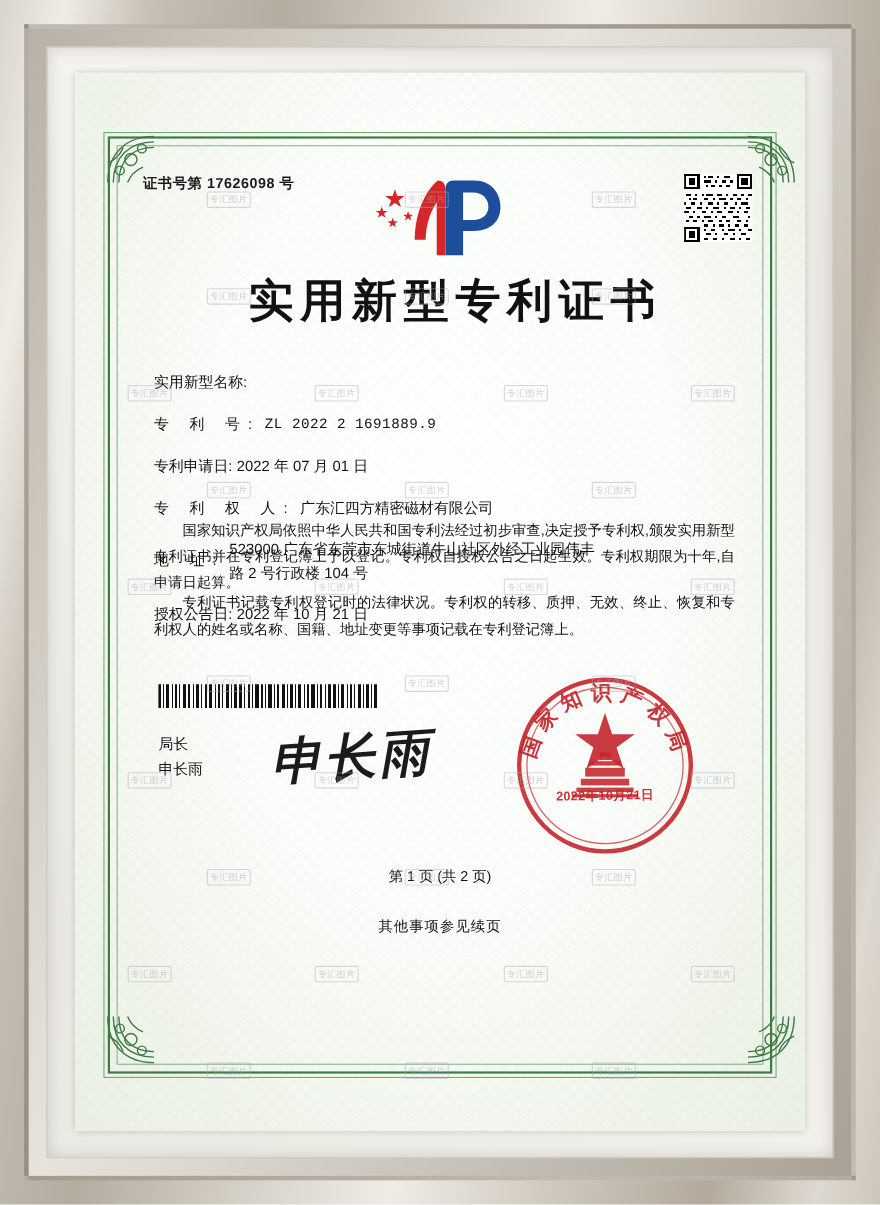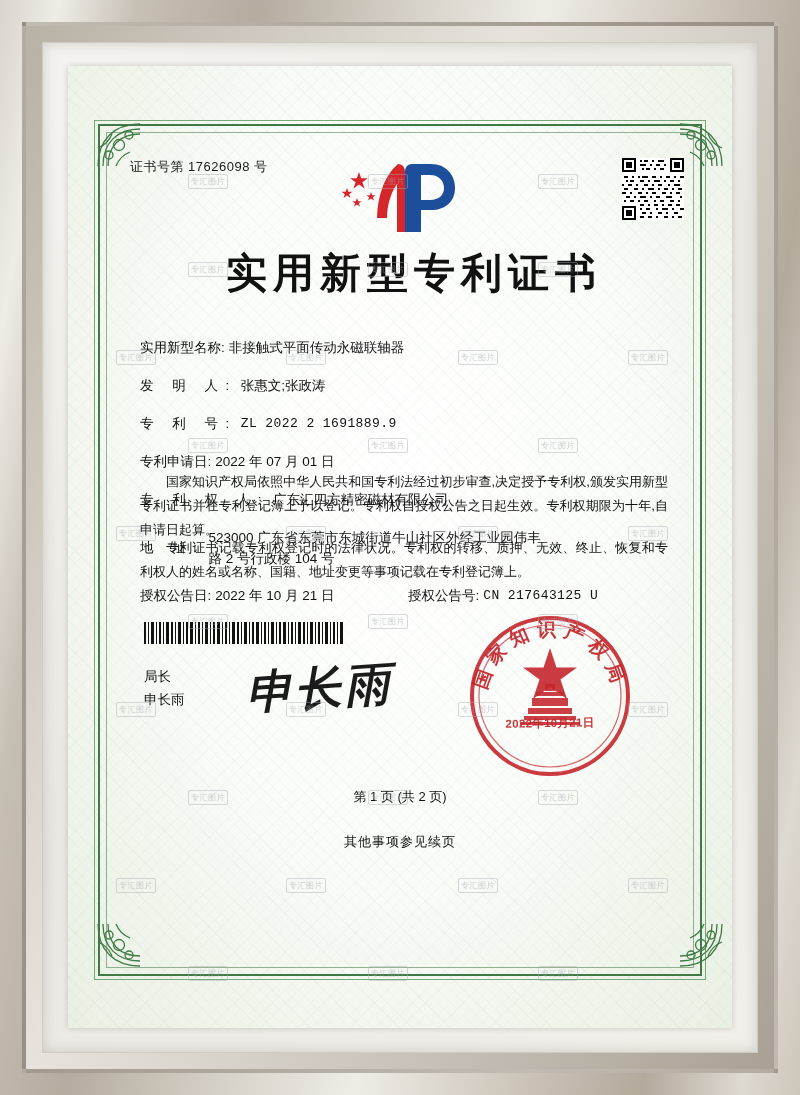--- a/index.html
+++ b/index.html
@@ -96,20 +96,21 @@
   .c-br { left: 606px; top: 852px; transform: scale(-1,-1); }
 
   
   .cert-no {
     position: absolute;
     left: 62px; top: 92px;
     font-size: 13px;
     color: #1a1a1a;
     letter-spacing: 0.5px;
     white-space: nowrap;
+    font-weight: bold;
   }
   .logo {
     position: absolute;
     left: 50%; top: 92px;
     transform: translateX(-50%);
     width: 130px; height: 78px;
   }
   .qr {
     position: absolute;
     right: 48px; top: 92px;
@@ -455,25 +456,20 @@
             <rect x="28" y="29" width="2" height="1"></rect>
         </g>
       </svg>
     </div>
 
     <div class="title">实用新型专利证书</div>
 
     <div class="fields">
       <div class="row">
         <span class="label">实用新型名称:</span>
-        <span class="value">非接触式平面传动永磁联轴器</span>
-      </div>
-      <div class="row">
-        <span class="label sp">发 明 人:</span>
-        <span class="value">张惠文;张政涛</span>
       </div>
       <div class="row">
         <span class="label sp">专 利 号:</span>
         <span class="value mono">ZL 2022 2 1691889.9</span>
       </div>
       <div class="row">
         <span class="label">专利申请日:</span>
         <span class="value">2022 年 07 月 01 日</span>
       </div>
       <div class="row">
@@ -482,24 +478,20 @@
       </div>
       <div class="row">
         <span class="label sp">地 址:</span>
         <span class="value">523000 广东省东莞市东城街道牛山社区外经工业园伟丰
 路 2 号行政楼 104 号</span>
       </div>
       <div class="row-two">
         <span class="half">
           <span class="label">授权公告日:</span>
           <span class="value">2022 年 10 月 21 日</span>
-        </span>
-        <span class="half">
-          <span class="label">授权公告号:</span>
-          <span class="value mono">CN 217643125 U</span>
         </span>
       </div>
     </div>
 
     <div class="para p1">
       <span class="indent">国家知识产权局依照中华人民共和国专利法经过初步审查,决定授予专利权,颁发实用新型专利证书并在专利登记簿上予以登记。专利权自授权公告之日起生效。专利权期限为十年,自申请日起算。</span>
     </div>
     <div class="para p2">
       <span class="indent">专利证书记载专利权登记时的法律状况。专利权的转移、质押、无效、终止、恢复和专利权人的姓名或名称、国籍、地址变更等事项记载在专利登记簿上。</span>
     </div>

